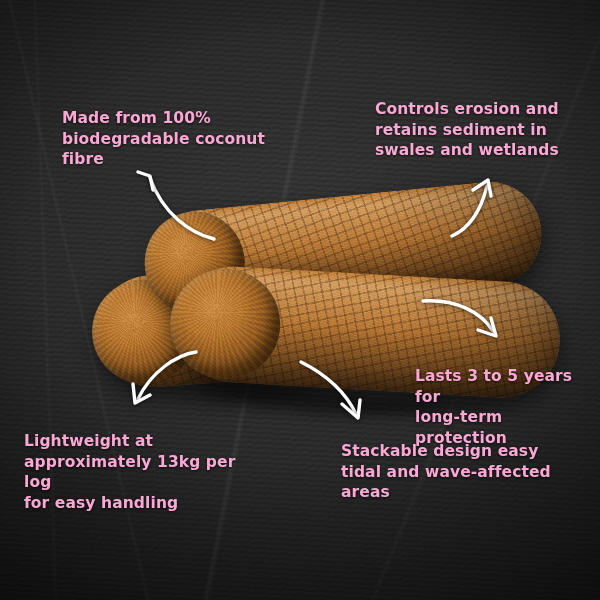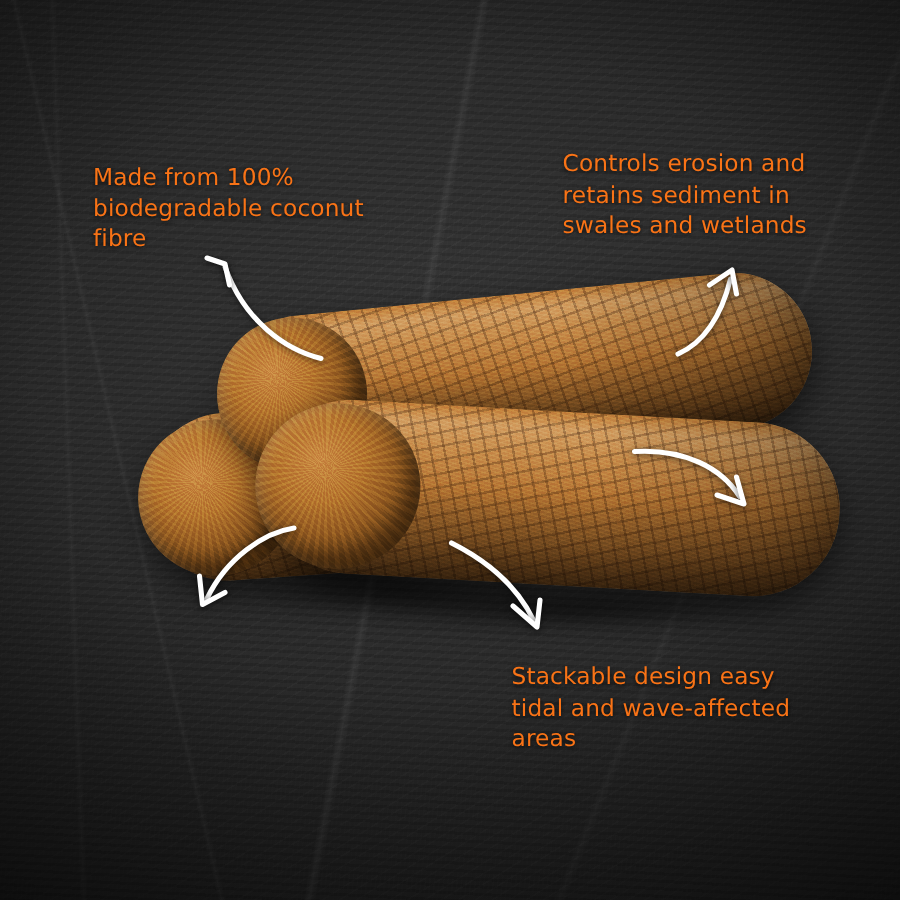--- a/index.html
+++ b/index.html
@@ -31,21 +31,21 @@
       linear-gradient(112deg, rgba(255,255,255,0) 72.6%, rgba(255,255,255,.09) 73%, rgba(255,255,255,0) 73.5%),
       linear-gradient(88deg, rgba(255,255,255,0) 8.6%, rgba(255,255,255,.08) 9%, rgba(255,255,255,0) 9.4%);
   }
   .bg-vig{
     position:absolute;inset:0;
     background:radial-gradient(115% 88% at 50% 42%, rgba(0,0,0,0) 40%, rgba(0,0,0,.45) 76%, rgba(0,0,0,.82) 100%);
   }
 
   
   .caption{
-    position:absolute;color:#f97316;font-weight:400;
+    position:absolute;color:#f9a8d4;font-weight:700;
     font-size:15.5px;line-height:20.5px;letter-spacing:.1px;
     text-shadow:0 1px 3px rgba(0,0,0,.7);
     white-space:pre-line;
   }
   #cap-tl{left:62px;top:108px;width:210px;}
   #cap-tr{left:375px;top:99px;width:215px;}
   #cap-mr{left:415px;top:366px;width:180px;}
   #cap-bl{left:24px;top:431px;width:235px;}
   #cap-bm{left:341px;top:441px;width:230px;}
 
@@ -216,19 +216,24 @@
   </svg>
 
   <div class="caption" id="cap-tl">Made from 100%
 biodegradable coconut
 fibre</div>
 
   <div class="caption" id="cap-tr">Controls erosion and
 retains sediment in
 swales and wetlands</div>
 
-
+  <div class="caption" id="cap-mr">Lasts 3 to 5 years for
+long-term protection</div>
+
+  <div class="caption" id="cap-bl">Lightweight at
+approximately 13kg per log
+for easy handling</div>
 
   <div class="caption" id="cap-bm">Stackable design easy
 tidal and wave-affected
 areas</div>
 
 </div>
 
 </body></html>

